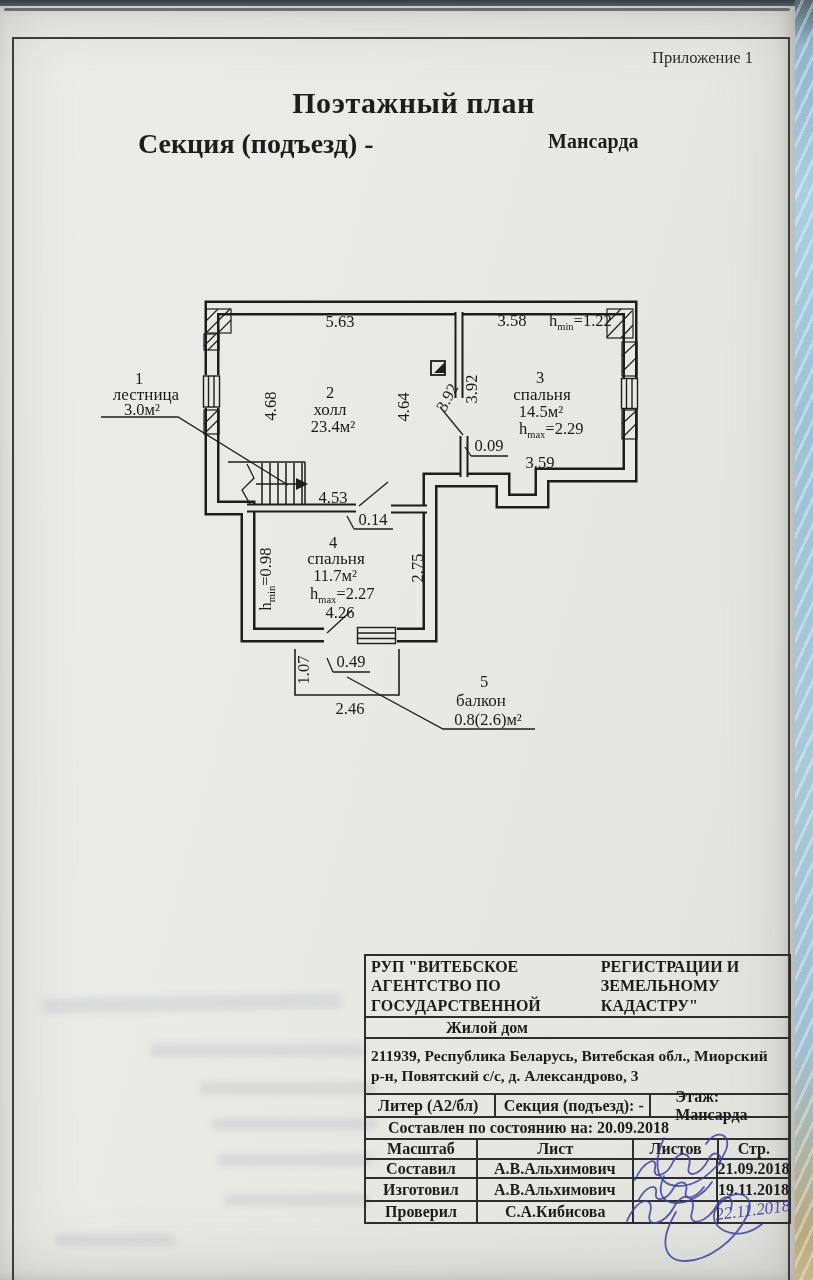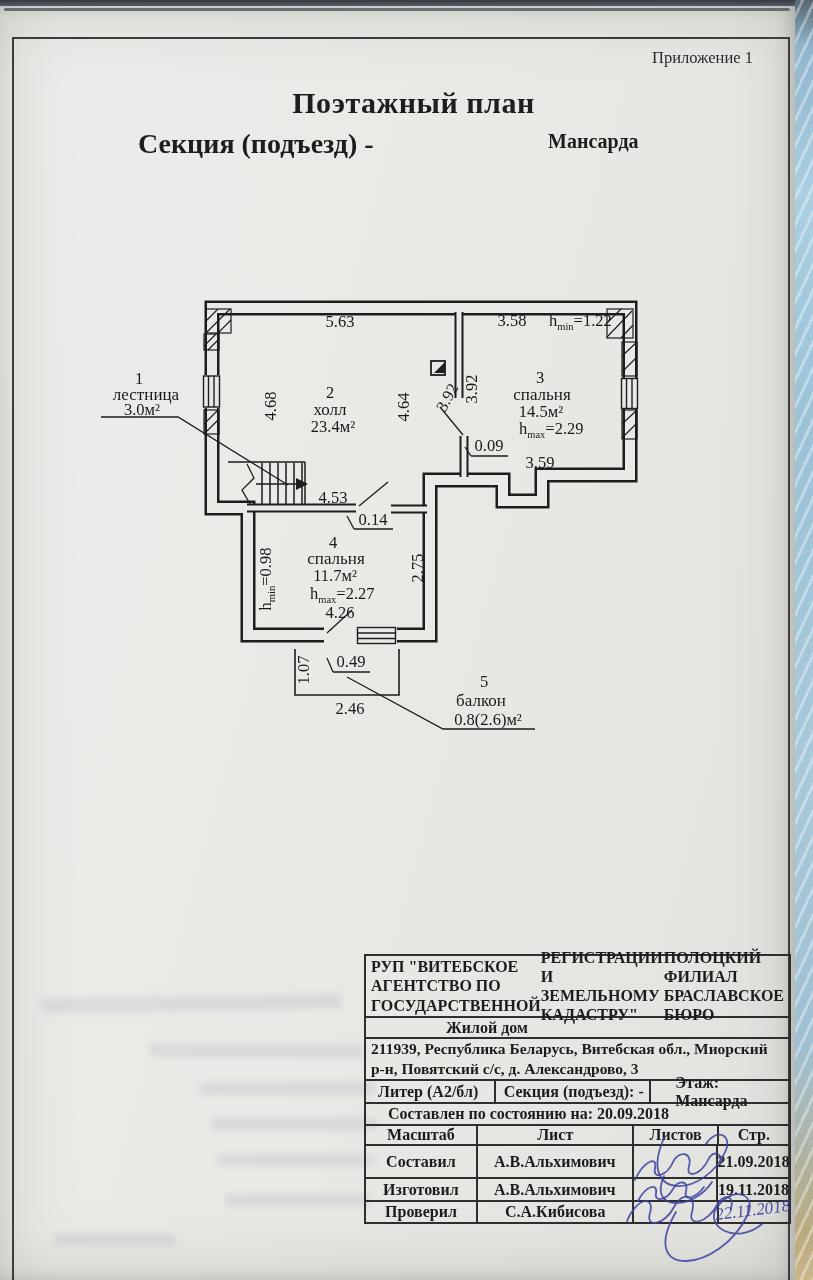--- a/index.html
+++ b/index.html
@@ -30,23 +30,23 @@
   .t16{font-size:16.5px;} .t17{font-size:17px;} .sub{font-size:10.5px;}
   
   .tb{position:absolute;left:364px;top:948px;width:427px;border:2.4px solid #2e2e2e;
       font-size:16px;font-weight:600;color:#1c1c1c;box-sizing:border-box;}
   .tb .row{border-top:2.2px solid #2e2e2e;display:flex;align-items:center;box-sizing:border-box;}
   .tb .row:first-child{border-top:none;}
   .tb .cell{height:100%;display:flex;align-items:center;box-sizing:border-box;}
   .tb .cl{border-left:2.2px solid #2e2e2e;}
   .org{display:block;padding:3px 5px;line-height:1.2;height:60px;font-size:16px;}
   .r-obj{height:21px;} .r-obj span{margin-left:80px;}
-  .r-addr{height:42px;display:block;padding:1px 5px;line-height:1.26;font-size:15.5px;}
+  .r-addr{height:56px;display:block;padding:1px 5px;line-height:1.26;font-size:15.5px;}
   .r-liter{height:23px;} .r-comp{height:22px;} .r-comp span{margin-left:22px;}
-  .r-h20{height:20px;} .r-h19{height:33px;} .r-h23{height:23px;} .r-h22{height:22px;}
+  .r-h20{height:20px;} .r-h19{height:19px;} .r-h23{height:23px;} .r-h22{height:22px;}
   .w129{width:129px;} .w157{width:157px;} .w141{width:141px;}
   .w111{width:111px;} .w158{width:158px;} .w85{width:85px;} .w73{width:73px;}
   .cc{justify-content:center;text-align:center;}
   svg.sigs{position:absolute;left:364px;top:948px;pointer-events:none;}
   .ink{stroke:#3c41a0;stroke-width:1.8;fill:none;stroke-linecap:round;opacity:.85;}
   .ink-t{fill:#383da0;font-size:17px;font-style:italic;opacity:.9;}
   .bleed{position:absolute;background:rgba(60,62,95,.09);filter:blur(3px);border-radius:4px;}
 </style>
 </head>
 <body>
@@ -182,21 +182,20 @@
         <text class="t16" x="484" y="681">5</text>
         <text class="t17" x="481" y="700">балкон</text>
         <text class="t16" x="488" y="719">0.8(2.6)м²</text>
       </g>
     </svg>
 
     <div class="tb">
       <div class="row org">
         <div>РУП "ВИТЕБСКОЕ АГЕНТСТВО ПО ГОСУДАРСТВЕННОЙ</div>
         <div>РЕГИСТРАЦИИ И ЗЕМЕЛЬНОМУ КАДАСТРУ"</div>
-        <div>ПОЛОЦКИЙ ФИЛИАЛ БРАСЛАВСКОЕ БЮРО</div>
       </div>
       <div class="row r-obj">
         <span>Жилой дом</span>
       </div>
       <div class="row r-addr">211939, Республика Беларусь, Витебская обл., Миорский р-н, Повятский с/с, д. Александрово, 3</div>
       <div class="row r-liter">
         <div class="cell w129" style="padding-left:12px">Литер (А2/бл)</div>
         <div class="cell w157 cl" style="padding-left:8px">Секция (подъезд): -</div>
         <div class="cell w141 cl" style="padding-left:24px">Этаж: Мансарда</div>
       </div>

